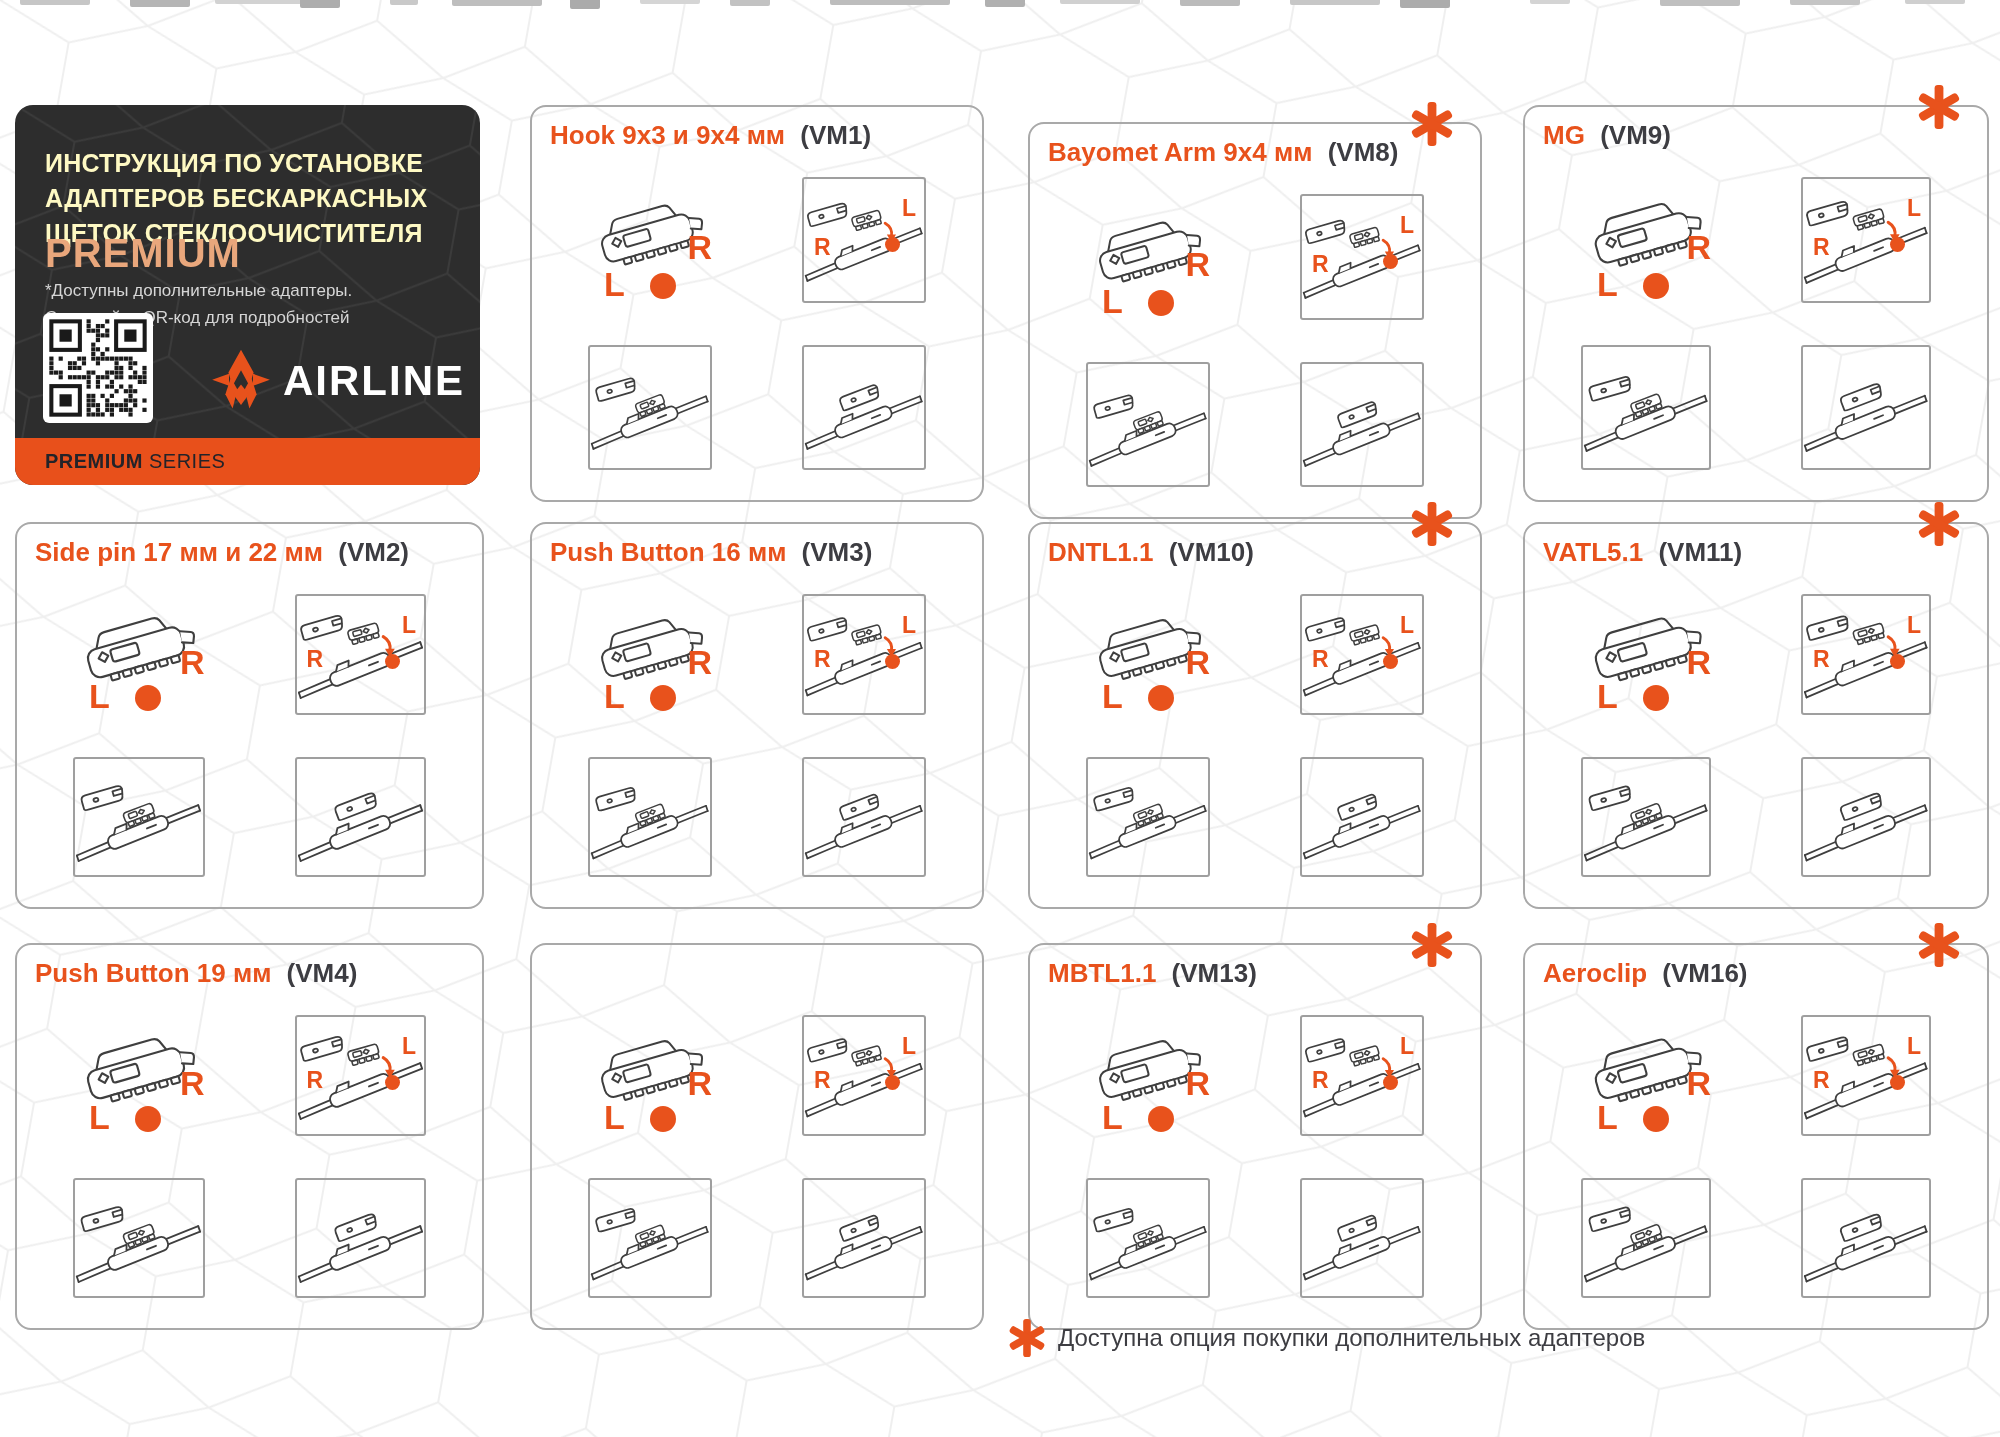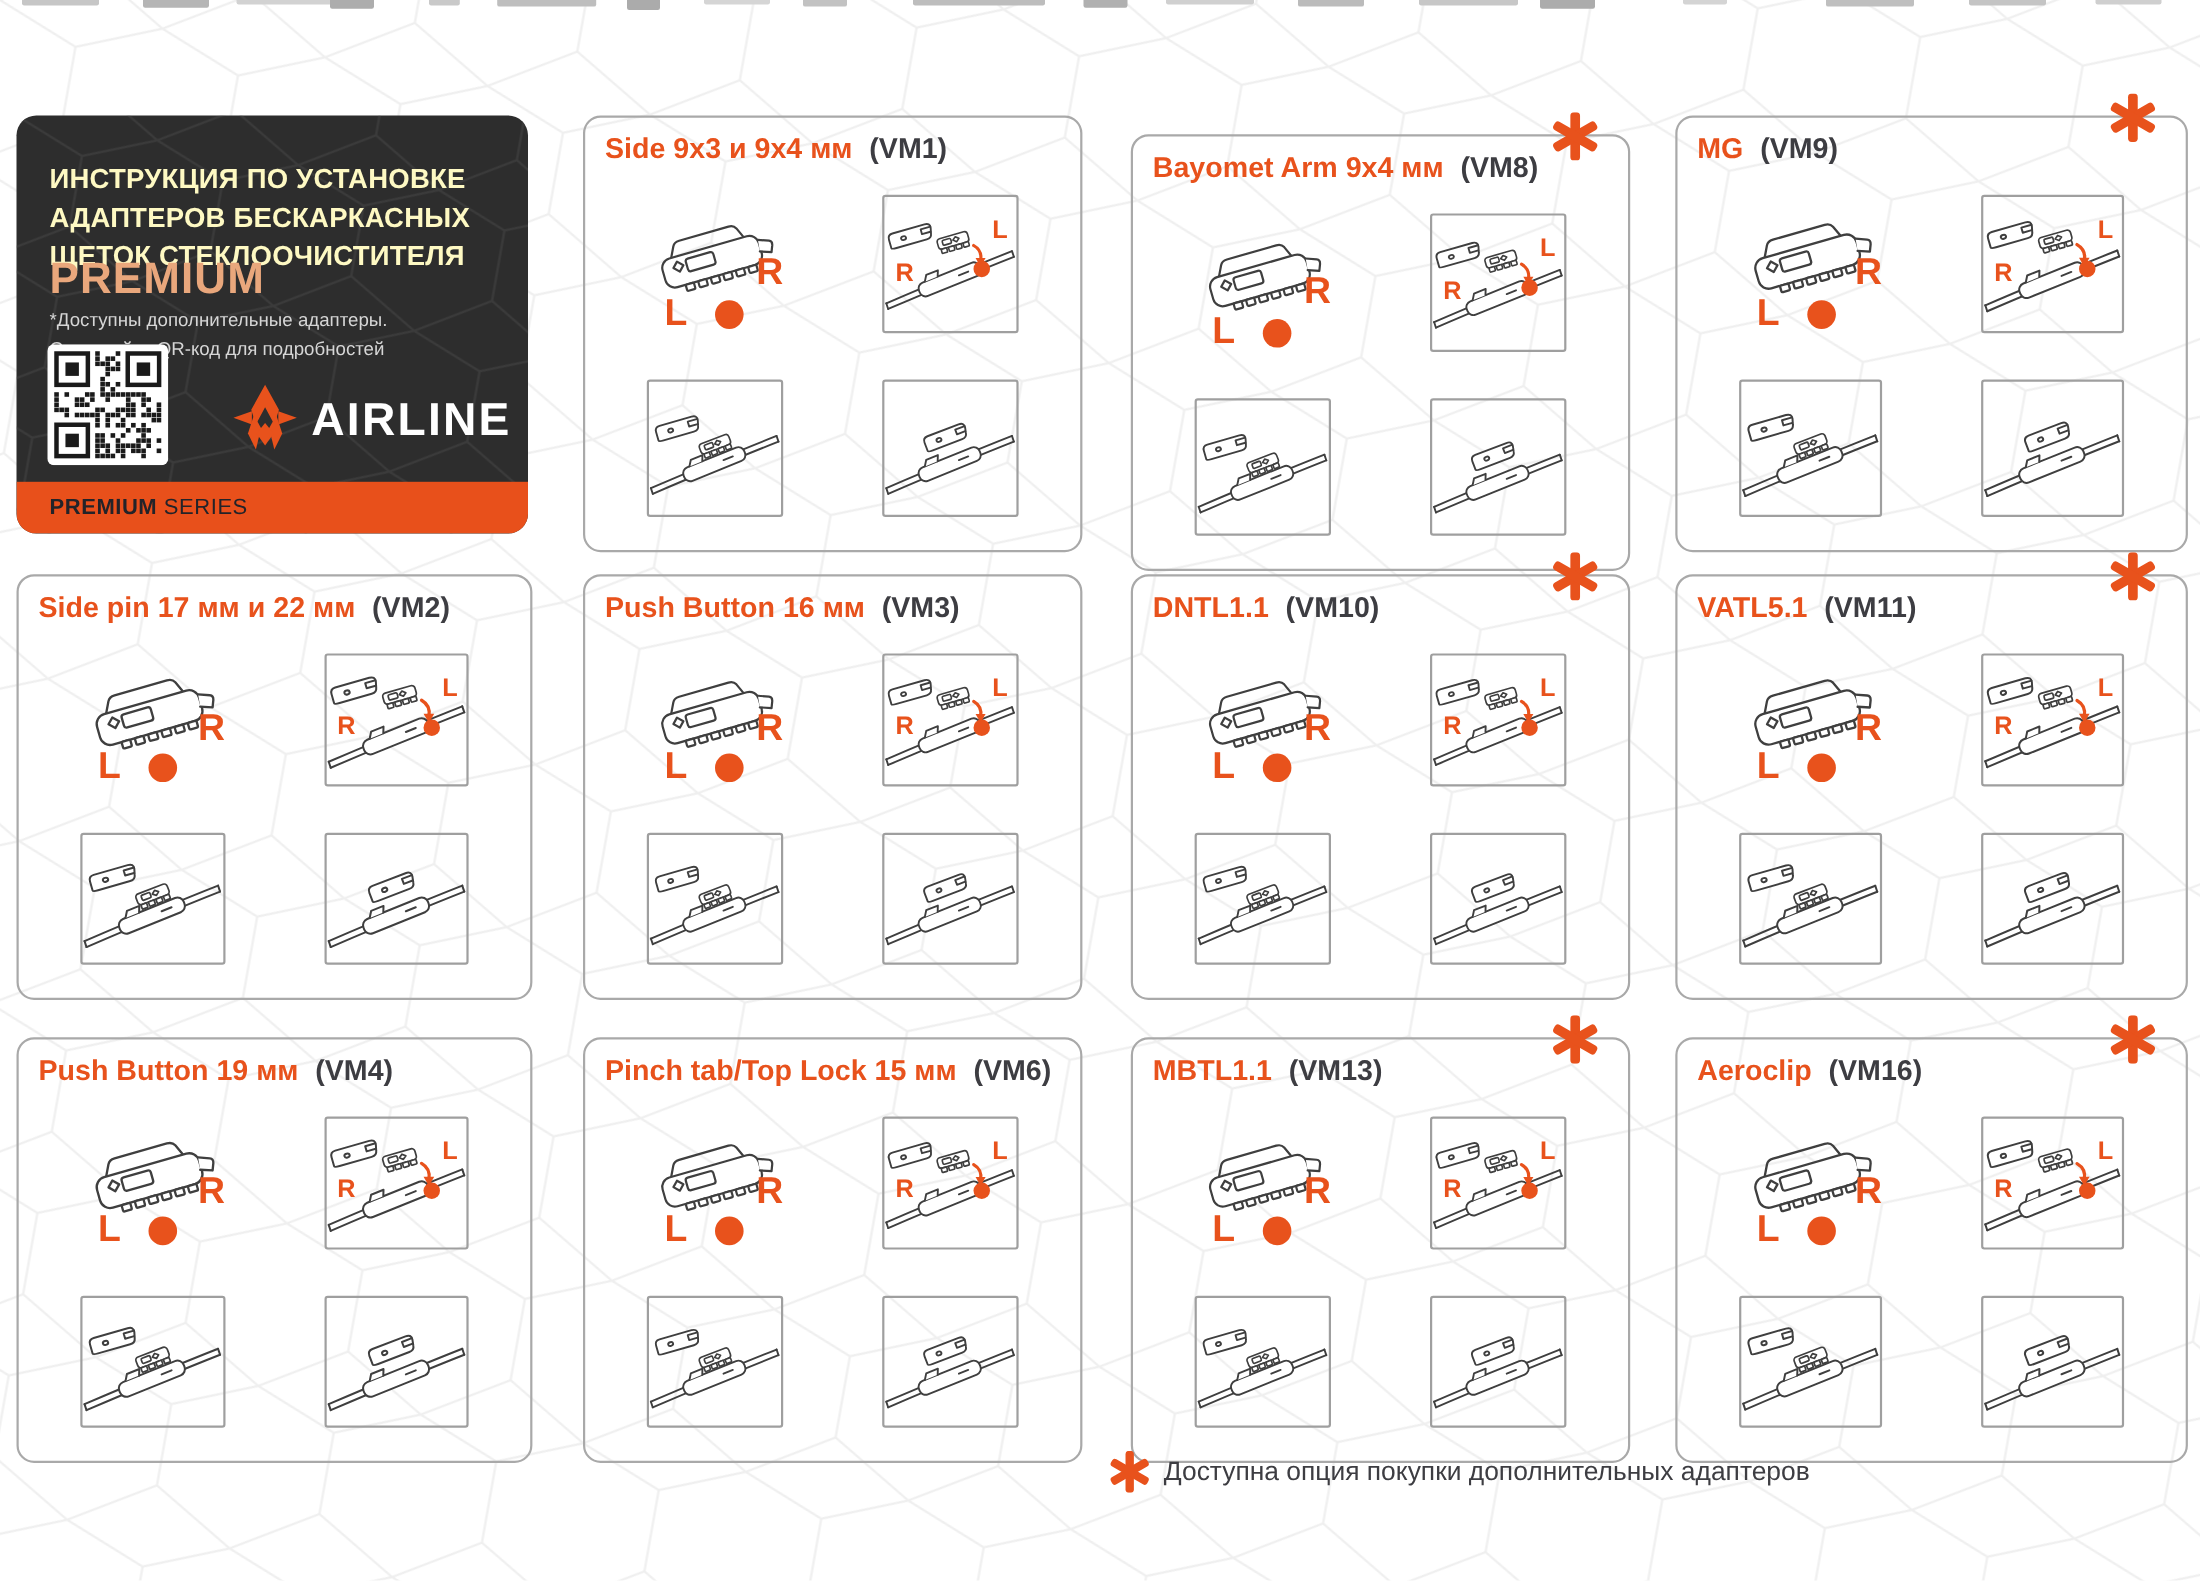--- a/index.html
+++ b/index.html
@@ -367,21 +367,21 @@
   </div>
   <div class="ic-bar">
     <span class="bar-bold">PREMIUM</span>
     <span class="bar-reg">SERIES</span>
   </div>
 </section>
 
 <div id="cards-host">
     <section class="card pos-0">
     <header class="card-head">
-      <span class="t-name">Side 9x3 и 9x4 мм</span>
+      <span class="t-name">Hook 9x3 и 9x4 мм</span>
       <span class="t-code">(VM1)</span>
     </header>
 
     <div class="panels">
       <figure class="panel plain">
         <svg class="draw" viewBox="0 0 210 150">
             <use href="#scene-adapter"></use>
           </svg>
         <span class="lab bigR">R</span>
         <span class="lab bigL">L</span>
@@ -662,24 +662,20 @@
           </svg>
       </figure>
       <figure class="panel framed">
         <svg class="draw" viewBox="0 0 210 150">
             <use href="#scene-step3"></use>
           </svg>
       </figure>
     </div>
   </section>
     <section class="card pos-8">
-    <header class="card-head">
-      <span class="t-name">Pinch tab/Top Lock 15 мм</span>
-      <span class="t-code">(VM6)</span>
-    </header>
 
     <div class="panels">
       <figure class="panel plain">
         <svg class="draw" viewBox="0 0 210 150">
             <use href="#scene-adapter"></use>
           </svg>
         <span class="lab bigR">R</span>
         <span class="lab bigL">L</span>
         <span class="dot bigdot"></span>
       </figure>

